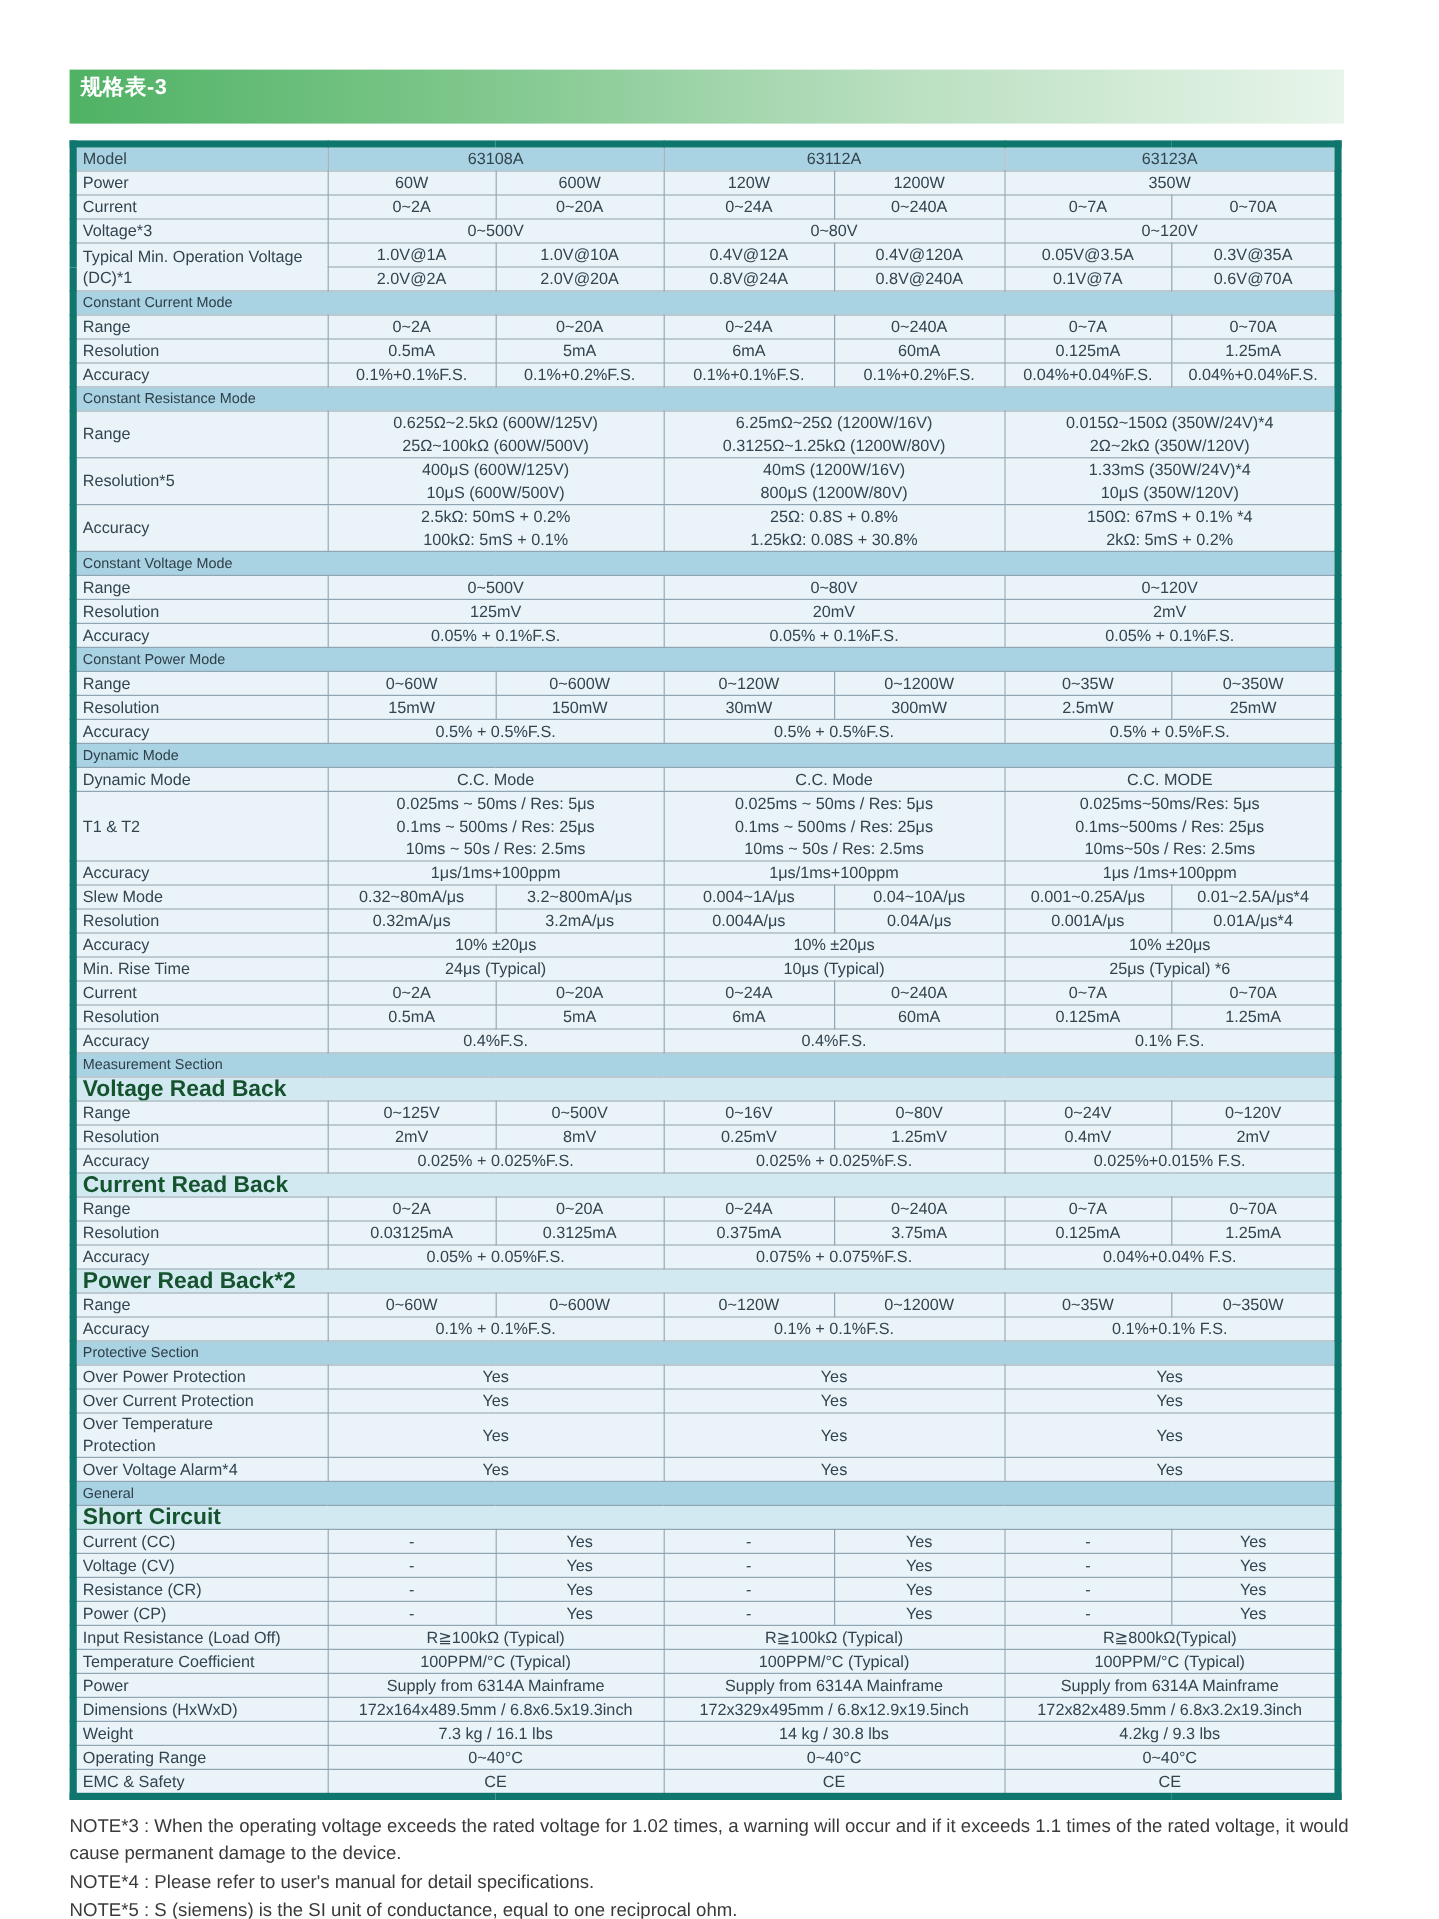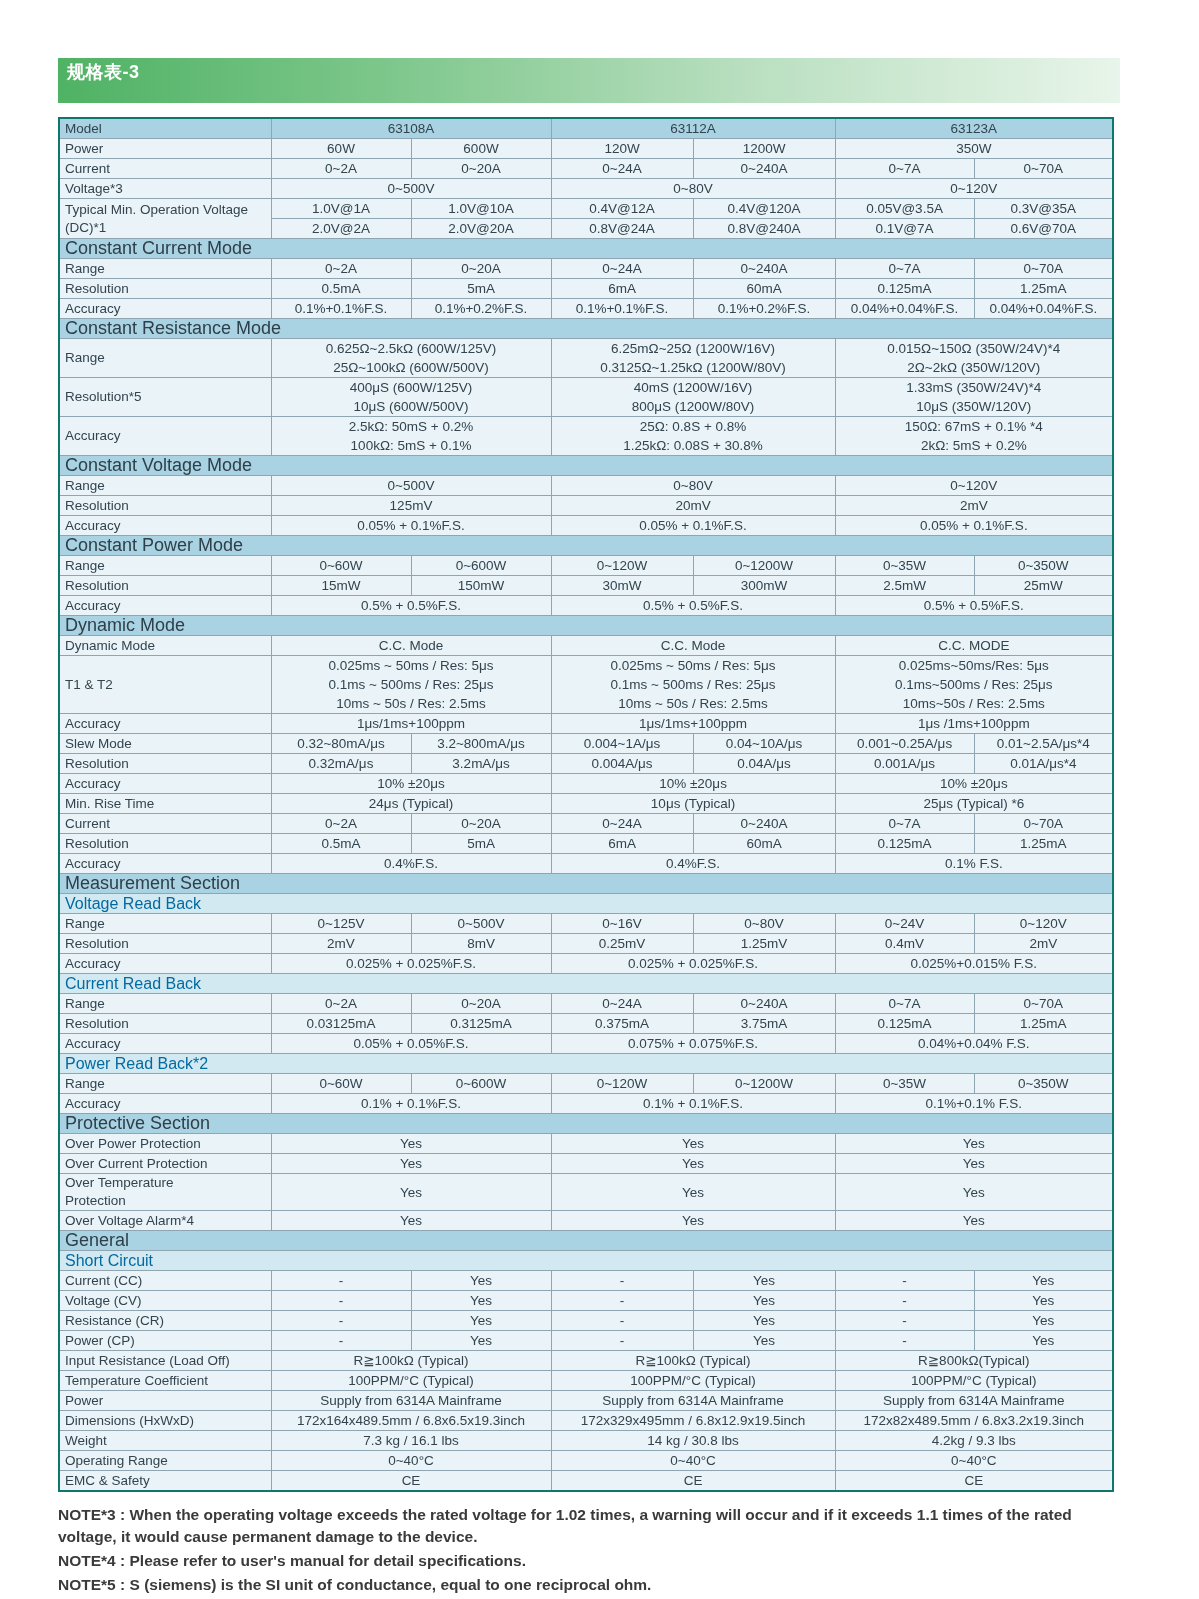--- a/index.html
+++ b/index.html
@@ -13,48 +13,48 @@
   .titlebar {
     width:1062px; height:45px; box-sizing:border-box;
     background:linear-gradient(90deg,#4fb264 0%, #7cc68a 30%, #b9dfc0 65%, #e8f5ea 100%);
     color:#ffffff; font-size:18px; font-weight:bold; line-height:29px;
     padding-left:9px; letter-spacing:0.5px;
   }
   table.spec {
     margin-top:14px;
     border-collapse:collapse; table-layout:fixed;
     width:1052px;
-    border:2px solid #0f766e;
+    border:6px solid #0f766e;
   }
   td {
     border:1px solid #8fa6b2;
     padding:0 2px;
     height:19px;
     text-align:center;
     vertical-align:middle;
     font-size:13.5px;
     line-height:19px;
     background:#e9f3f8;
     overflow:hidden;
     white-space:nowrap;
   }
   td div { line-height:19px; }
   td.lbl { text-align:left; padding:0 2px 0 5px; white-space:normal; line-height:18px; }
   td.lbl div { line-height:18px; }
   tr.header td { background:#a9d2e2; }
   tr.section td {
     background:#a9d2e2; text-align:left; padding-left:5px;
-    font-size:18px; color:#2e3f49;
+    font-size:12px; color:#2e3f49;
   }
   tr.subsection td {
     background:#d2e9f1; text-align:left; padding-left:5px;
-    font-size:16px; color:#0369a1;
+    font-size:19px; color:#14532d;font-weight:bold;
   }
   .notes { margin-top:12px; width:1075px; font-size:15.5px; color:#3a3a3a; line-height:1.42; }
-  .notes p { margin:0 0 2px 0;font-weight:bold; }
+  .notes p { margin:0 0 2px 0; }
 </style>
 </head>
 <body>
 
 <div class="page">
   <div class="titlebar">
     <span>规格表-3</span>
   </div>
 
   <table class="spec">

